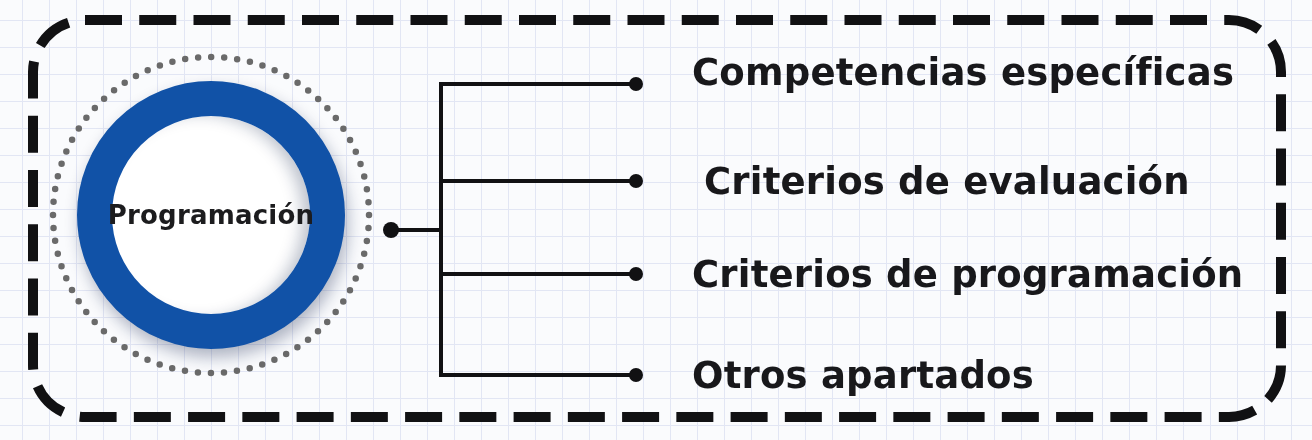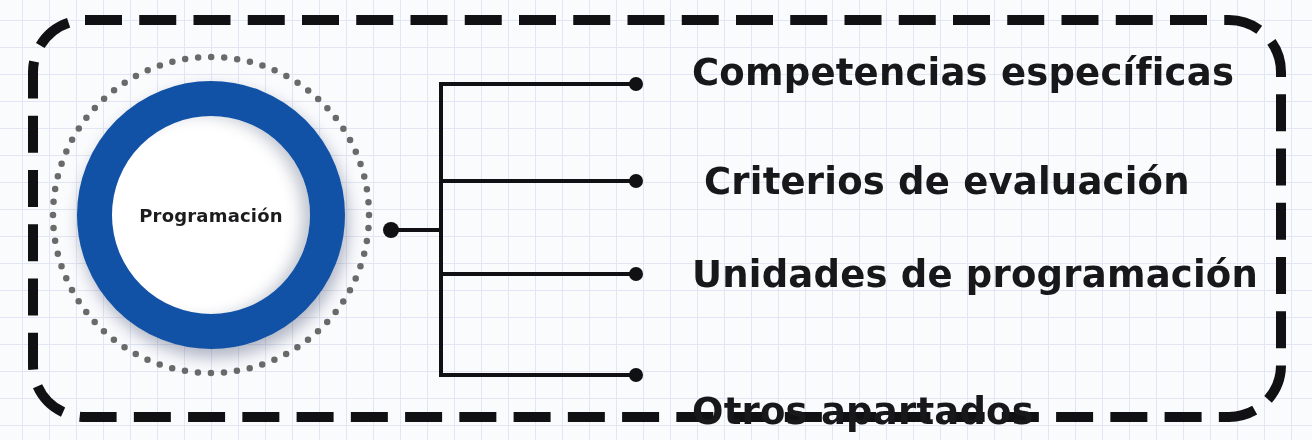--- a/index.html
+++ b/index.html
@@ -68,40 +68,40 @@
     background:var(--node-fill);
     box-shadow:3px 8px 16px rgba(12,28,70,.32),
                inset -12px 2px 16px -5px rgba(12,28,70,.28);
     display:flex;
     align-items:center;
     justify-content:center;
   }
   .center-label{
     text-align:center;
     font-weight:bold;
-    font-size:18px;
+    font-size:26px;
     line-height:31px;
     color:#1c1c1e;
     letter-spacing:.2px;
   }
   .center-label span{display:block;}
   .branch-label{
     position:absolute;
     left:692px;
     transform:translateY(-50%);
     font-weight:bold;
     font-size:37px;
     letter-spacing:.2px;
     color:var(--text);
     white-space:nowrap;
   }
   .branch-label.i0{top:72px;}
   .branch-label.i1{top:181px;margin-left:12px;}
   .branch-label.i2{top:274px;}
-  .branch-label.i3{top:375px;margin-top:36px;}
+  .branch-label.i3{top:375px;}
 </style>
 </head>
 <body>
 
 <div class="stage">
 
   <svg class="overlay" viewBox="0 0 1312 440" aria-hidden="true">
     <rect class="border-rect" x="33" y="20" width="1248" height="397" rx="52"></rect>
 
     <circle class="dotted-ring" cx="211" cy="215" r="158"></circle>
@@ -123,16 +123,16 @@
   </svg>
 
   <div class="center-node">
     <div class="center-label">
       <span>Programación</span>
     </div>
   </div>
 
   <div class="branch-label i0">Competencias específicas</div>
   <div class="branch-label i1">Criterios de evaluación</div>
-  <div class="branch-label i2">Unidades de programación</div>
+  <div class="branch-label i2">Criterios de programación</div>
   <div class="branch-label i3">Otros apartados</div>
 
 </div>
 
 </body></html>

